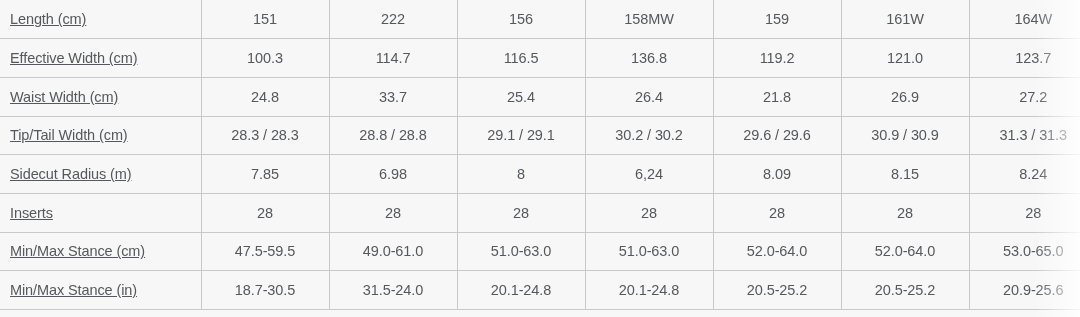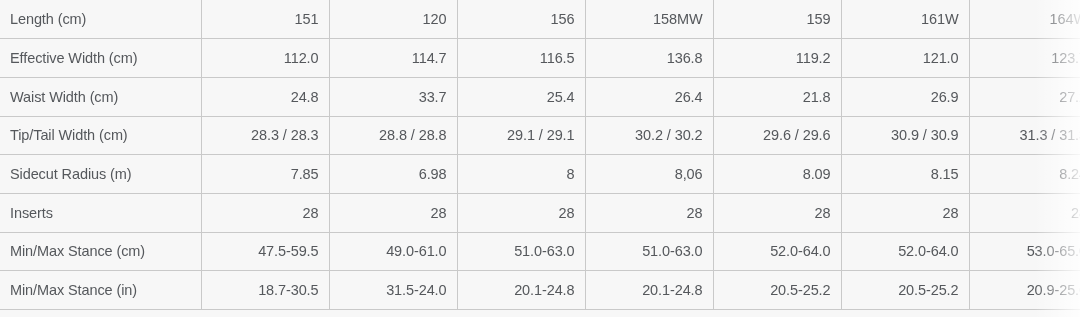--- a/index.html
+++ b/index.html
@@ -48,24 +48,25 @@
     background: #f7f7f7;
     padding: 0 10px;
     white-space: nowrap;
     overflow: hidden;
   }
 
   table.spec-table th.row-label {
     text-align: left;
     padding-left: 10px;
     letter-spacing: -0.1px;
+    text-decoration: underline;
   }
 
   table.spec-table td.data-cell {
-    text-align: right;
+    text-align: center;
     letter-spacing: -0.1px;
   }
 
   table.spec-table td.data-cell:last-child {
     border-right: none;
   }
 
   
   .edge-fade {
     position: absolute;
@@ -90,30 +91,30 @@
         <col class="data-col">
         <col class="data-col">
       <col class="data-col">
         <col class="data-col">
         <col class="data-col">
     </colgroup>
     <tbody>
         <tr>
           <th class="row-label">Length (cm)</th>
           <td class="data-cell">151</td>
-          <td class="data-cell">120</td>
+          <td class="data-cell">222</td>
           <td class="data-cell">156</td>
           <td class="data-cell">158MW</td>
           <td class="data-cell">159</td>
           <td class="data-cell">161W</td>
           <td class="data-cell">164W</td>
         </tr>
         <tr>
           <th class="row-label">Effective Width (cm)</th>
-          <td class="data-cell">112.0</td>
+          <td class="data-cell">100.3</td>
           <td class="data-cell">114.7</td>
           <td class="data-cell">116.5</td>
           <td class="data-cell">136.8</td>
           <td class="data-cell">119.2</td>
           <td class="data-cell">121.0</td>
           <td class="data-cell">123.7</td>
         </tr>
         <tr>
           <th class="row-label">Waist Width (cm)</th>
           <td class="data-cell">24.8</td>
@@ -132,21 +133,21 @@
           <td class="data-cell">30.2 / 30.2</td>
           <td class="data-cell">29.6 / 29.6</td>
           <td class="data-cell">30.9 / 30.9</td>
           <td class="data-cell">31.3 / 31.3</td>
         </tr>
         <tr>
           <th class="row-label">Sidecut Radius (m)</th>
           <td class="data-cell">7.85</td>
           <td class="data-cell">6.98</td>
           <td class="data-cell">8</td>
-          <td class="data-cell">8,06</td>
+          <td class="data-cell">6,24</td>
           <td class="data-cell">8.09</td>
           <td class="data-cell">8.15</td>
           <td class="data-cell">8.24</td>
         </tr>
         <tr>
           <th class="row-label">Inserts</th>
           <td class="data-cell">28</td>
           <td class="data-cell">28</td>
           <td class="data-cell">28</td>
           <td class="data-cell">28</td>

